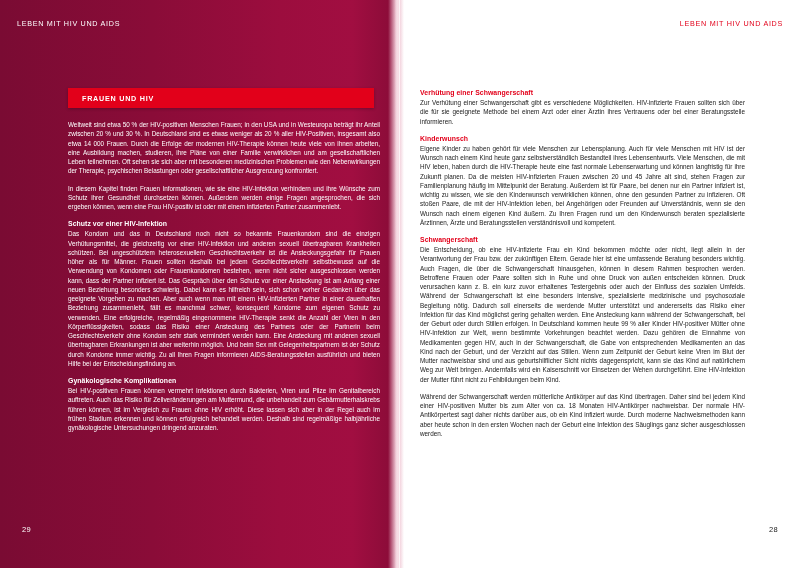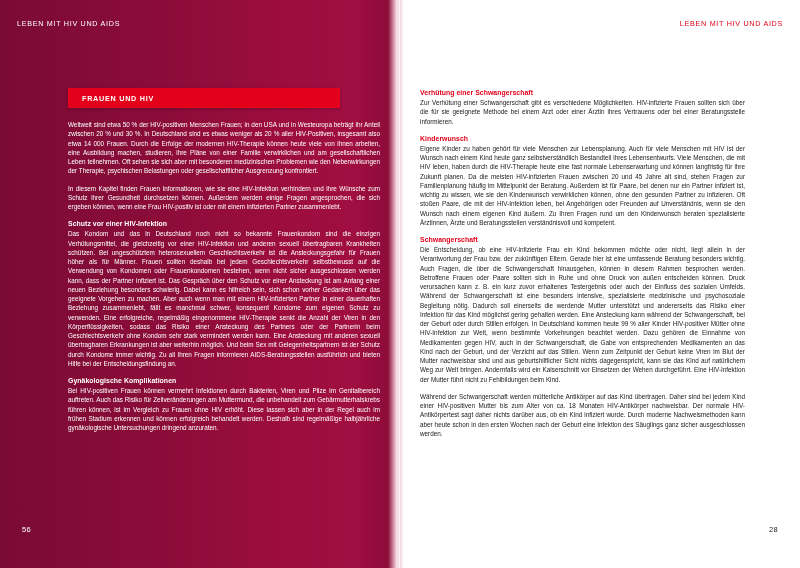--- a/index.html
+++ b/index.html
@@ -82,21 +82,21 @@
   .runhead-right {
     right: 17px;
     color: #e2001a;
   }
 
   
   .banner {
     position: absolute;
     left: 68px;
     top: 88px;
-    width: 272px;
+    width: 306px;
     height: 20px;
     background: #e2001a;
     box-shadow: 0 1px 3px rgba(0,0,0,0.25);
   }
   .banner-label {
     position: absolute;
     left: 14px;
     top: 6px;
     font-size: 7.2px;
     font-weight: bold;
@@ -185,21 +185,21 @@
         <p class="para tight">Das Kondom und das in Deutschland noch nicht so bekannte Frauenkondom sind die einzigen Verhütungsmittel, die gleichzeitig vor einer HIV-Infektion und anderen sexuell übertragbaren Krankheiten schützen. Bei ungeschütztem heterosexuellem Geschlechtsverkehr ist die Ansteckungsgefahr für Frauen höher als für Männer. Frauen sollten deshalb bei jedem Geschlechtsverkehr selbstbewusst auf die Verwendung von Kondomen oder Frauenkondomen bestehen, wenn nicht sicher ausgeschlossen werden kann, dass der Partner infiziert ist. Das Gespräch über den Schutz vor einer Ansteckung ist am Anfang einer neuen Beziehung besonders schwierig. Dabei kann es hilfreich sein, sich schon vorher Gedanken über das geeignete Vorgehen zu machen. Aber auch wenn man mit einem HIV-infizierten Partner in einer dauerhaften Beziehung zusammenlebt, fällt es manchmal schwer, konsequent Kondome zum eigenen Schutz zu verwenden. Eine erfolgreiche, regelmäßig eingenommene HIV-Therapie senkt die Anzahl der Viren in den Körperflüssigkeiten, sodass das Risiko einer Ansteckung des Partners oder der Partnerin beim Geschlechtsverkehr ohne Kondom sehr stark vermindert werden kann. Eine Ansteckung mit anderen sexuell übertragbaren Erkrankungen ist aber weiterhin möglich. Und beim Sex mit Gelegenheitspartnern ist der Schutz durch Kondome immer wichtig. Zu all Ihren Fragen informieren AIDS-Beratungsstellen ausführlich und bieten Hilfe bei der Entscheidungsfindung an.</p>
       </div>
 
       <div class="sec">
         <h3 class="sub">Gynäkologische Komplikationen</h3>
         <p class="para tight">Bei HIV-positiven Frauen können vermehrt Infektionen durch Bakterien, Viren und Pilze im Genitalbereich auftreten. Auch das Risiko für Zellveränderungen am Muttermund, die unbehandelt zum Gebärmutterhalskrebs führen können, ist im Vergleich zu Frauen ohne HIV erhöht. Diese lassen sich aber in der Regel auch im frühen Stadium erkennen und können erfolgreich behandelt werden. Deshalb sind regelmäßige halbjährliche gynäkologische Untersuchungen dringend anzuraten.</p>
       </div>
 
     </div>
 
-    <div class="folio folio-left">56</div>
+    <div class="folio folio-left">29</div>
   </div>
 
   <div class="page-right">
 
     <div class="runhead runhead-right">LEBEN MIT HIV UND AIDS</div>
 
     <div class="col col-right">
 
       <div class="sec">
         <h3 class="sub">Verhütung einer Schwangerschaft</h3>

